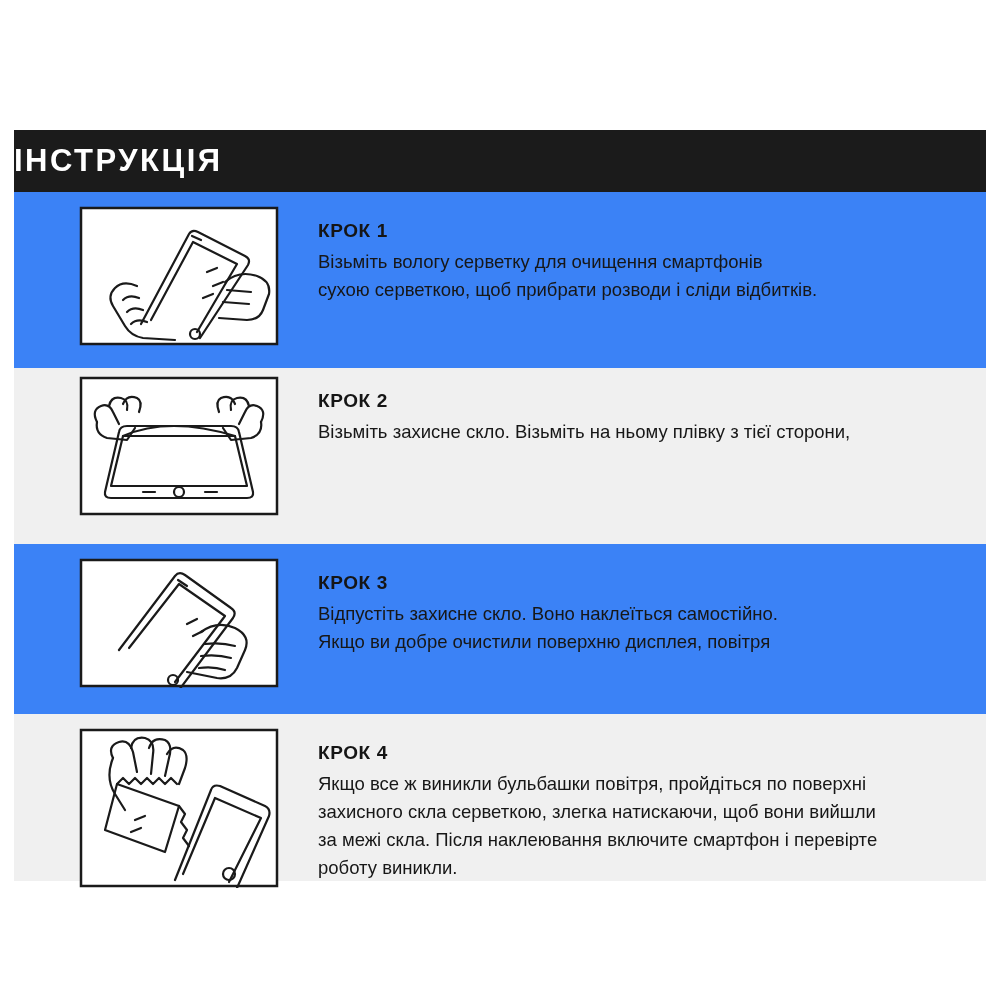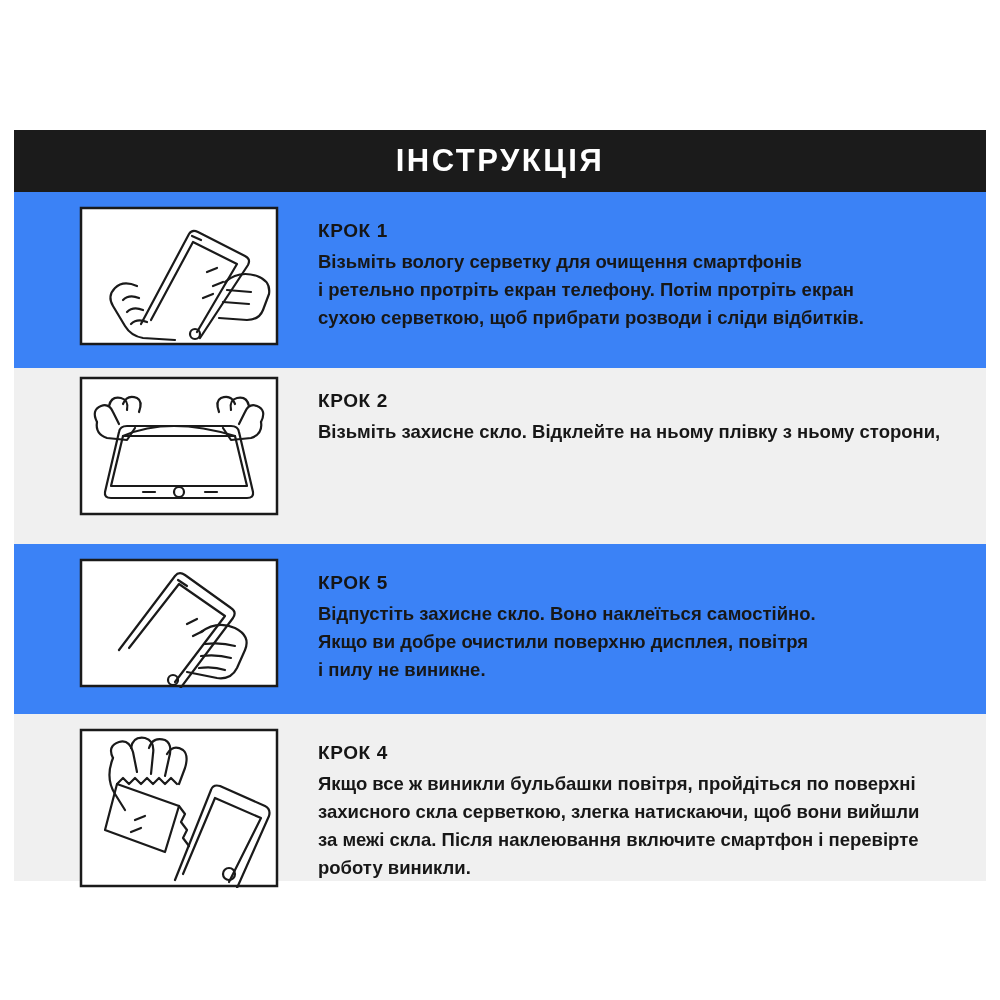--- a/index.html
+++ b/index.html
@@ -22,21 +22,20 @@
   }
   .header-bar {
     position: absolute;
     left: 14px;
     top: 130px;
     width: 972px;
     height: 62px;
     background: #1b1b1b;
     display: flex;
     align-items: center;
-    justify-content: center;
   }
   .header-title {
     color: #ffffff;
     font-size: 31px;
     font-weight: bold;
     letter-spacing: 2.5px;
     font-family: "Liberation Sans", sans-serif;
   }
   .steps {
     position: absolute;
@@ -79,21 +78,21 @@
   .step-title {
     font-size: 19px;
     font-weight: bold;
     letter-spacing: 0.6px;
     margin-bottom: 6px;
     color: #151515;
   }
   .step-body {
     font-size: 18.5px;
     line-height: 28px;
-    font-weight: bold;
+    font-weight: normal;
     color: #171717;
     max-width: 640px;
   }
   .step-body .line { display: block; white-space: nowrap; }
 </style>
 </head>
 <body>
 
 <div class="sheet">
 
@@ -129,21 +128,20 @@
               <path d="M134 80 l10 -4"></path>
               <path d="M124 92 l10 -4"></path>
             </g>
           </svg>
         </span>
       </div>
       <div class="step-text">
         <div class="step-title">КРОК 1</div>
         <div class="step-body">
           <span class="line">Візьміть вологу серветку для очищення смартфонів</span>
-          <span class="line">і ретельно протріть екран телефону. Потім протріть екран</span>
           <span class="line">сухою серветкою, щоб прибрати розводи і сліди відбитків.</span>
         </div>
       </div>
     </div>
 
     <div class="step-row shaded row-2">
       <div class="thumb">
         <span>
           <svg width="200" height="140" viewBox="0 0 200 140">
             <rect x="2" y="2" width="196" height="136" fill="#ffffff" stroke="#1a1a1a" stroke-width="2.5"></rect>
@@ -166,21 +164,21 @@
               <path d="M170 30 Q168 20 158 22 Q150 24 152 34"></path>
               <path d="M156 28 Q152 18 142 22 Q136 25 140 36"></path>
               <path d="M182 46 Q184 58 172 62 L152 64 L144 52"></path>
             </g>
           </svg>
         </span>
       </div>
       <div class="step-text">
         <div class="step-title">КРОК 2</div>
         <div class="step-body">
-          <span class="line">Візьміть захисне скло. Відклейте на ньому плівку з ньому сторони,</span>
+          <span class="line">Візьміть захисне скло. Візьміть на ньому плівку з тієї сторони,</span>
         </div>
       </div>
     </div>
 
     <div class="step-row plain row-3">
       <div class="thumb">
         <span>
           <svg width="200" height="130" viewBox="0 0 200 130">
             <rect x="2" y="2" width="196" height="126" fill="#ffffff" stroke="#1a1a1a" stroke-width="2.5"></rect>
             <g fill="none" stroke="#1a1a1a" stroke-width="2.2" stroke-linecap="round" stroke-linejoin="round">
@@ -195,25 +193,24 @@
               <path d="M122 98 Q138 96 152 100"></path>
               <path d="M120 110 Q134 108 146 112"></path>
 
               <path d="M108 66 l10 -5"></path>
               <path d="M114 78 l10 -5"></path>
             </g>
           </svg>
         </span>
       </div>
       <div class="step-text">
-        <div class="step-title">КРОК 5</div>
+        <div class="step-title">КРОК 3</div>
         <div class="step-body">
           <span class="line">Відпустіть захисне скло. Воно наклеїться самостійно.</span>
           <span class="line">Якщо ви добре очистили поверхню дисплея, повітря</span>
-          <span class="line">і пилу не виникне.</span>
         </div>
       </div>
     </div>
 
     <div class="step-row shaded row-4">
       <div class="thumb">
         <span>
           <svg width="200" height="160" viewBox="0 0 200 160">
             <rect x="2" y="2" width="196" height="156" fill="#ffffff" stroke="#1a1a1a" stroke-width="2.5"></rect>
             <g fill="none" stroke="#1a1a1a" stroke-width="2.2" stroke-linecap="round" stroke-linejoin="round">

